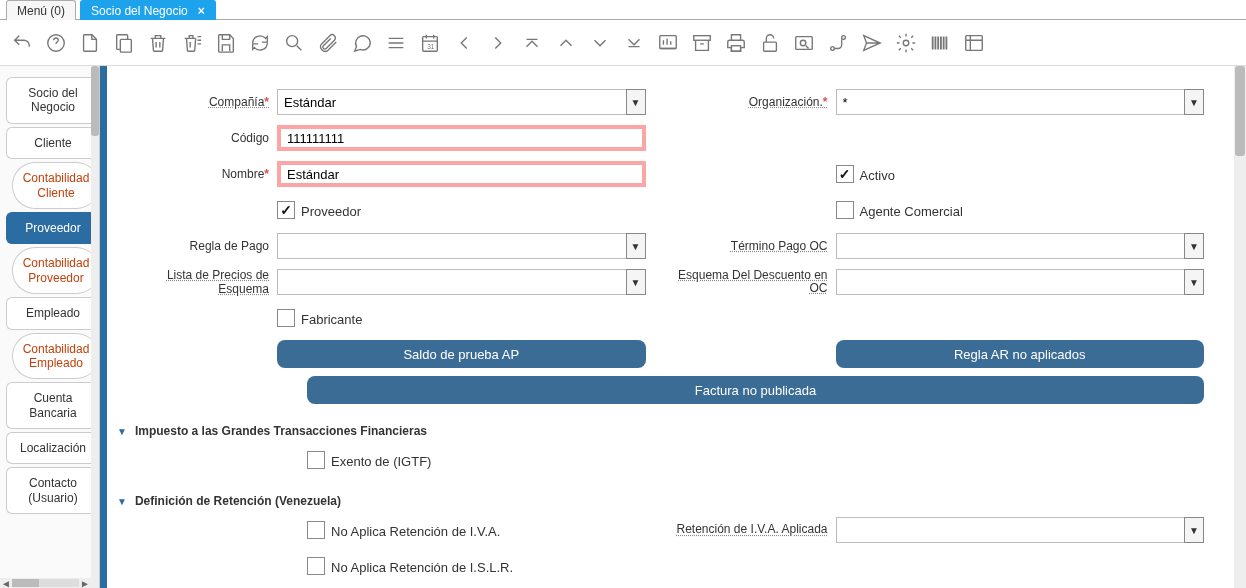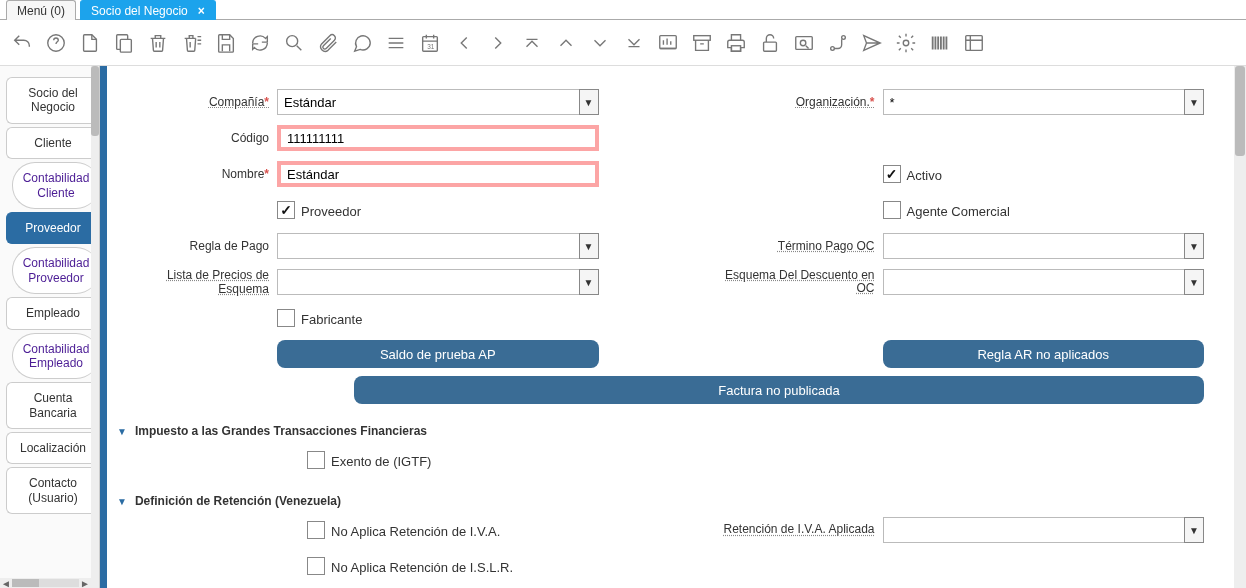--- a/index.html
+++ b/index.html
@@ -15,39 +15,39 @@
   .toolbar { height:46px; border-bottom:1px solid #ddd; display:flex; align-items:center; gap:10px; padding:0 10px; background:#fff;}
   .toolbar .ico { width:24px; height:24px; display:flex; align-items:center; justify-content:center; color:#777; cursor:pointer; }
   .toolbar .ico svg { width:22px; height:22px; stroke:#777; fill:none; stroke-width:1.5; }
   
   
   .main { display:flex; height:calc(588px - 20px - 46px); position:relative;}
   
   
   .side-panel { width:100px; border-right:1px solid #ccc; background:#fafafa; position:relative; overflow:hidden; padding-top:8px;}
   .side-tab { background:#fff; border:1px solid #ccc; border-right:none; border-top-left-radius:6px; border-bottom-left-radius:6px; margin:3px 0 3px 6px; padding:8px 6px; font-size:12px; text-align:center; cursor:pointer; color:#333; line-height:1.2; }
-  .side-tab.sub { margin-left:12px; color:#4c1d95;border-radius:23px; }
+  .side-tab.sub { margin-left:12px; color:#c2410c;border-radius:23px; }
   .side-tab.active { background:#2b6ca3; color:#fff; border-color:#2b6ca3; }
   .side-scroll { position:absolute; right:0; top:0; bottom:0; width:8px; background:#eee;}
   .side-scroll .thumb{ position:absolute; left:0; width:8px; top:0; height:70px; background:#bbb; border-radius:3px;}
   .side-hscroll { position:absolute; left:0; right:8px; bottom:0; height:10px; background:#eee; display:flex; align-items:center;}
   .side-hscroll .arrow{width:12px;text-align:center;color:#666;font-size:10px;}
   .side-hscroll .track{flex:1; height:8px; background:#ddd; position:relative;}
   .side-hscroll .thumb2{position:absolute; left:0; width:40%; height:8px; background:#bbb;}
   
   
   .accent { width:7px; background:#2b6ca3; }
   
   
   .content-wrap{ flex:1; position:relative; overflow:hidden;}
   .content { position:absolute; inset:0 12px 0 0; overflow-y:auto; padding:20px 30px 30px 10px;}
   .right-scroll{position:absolute; right:0; top:0; bottom:0; width:12px; background:#eee;}
   .right-scroll .thumb3{position:absolute; left:1px; width:10px; top:0; height:90px; background:#bbb; border-radius:3px;}
   
-  .row { display:flex; min-height:32px; margin-bottom:4px;gap:47px;}
+  .row { display:flex; min-height:32px; margin-bottom:4px;}
   .col { flex:1; display:flex; align-items:center; min-width:0;}
   .lbl { width:160px; text-align:right; padding-right:8px; font-size:12px; color:#333; line-height:1.2;}
   .lbl.u { text-decoration: underline dotted #888; }
   .req { color:#d9534f; font-weight:bold;}
   .spacer-col { width:30px;}
   
   .fld-input { flex:1; height:26px; border:4px solid #fca5a5; padding:0 6px; font-size:13px; background:#fff;}
   .fld-combo { flex:1; height:26px; display:flex; }
   .fld-combo input{ flex:1; border:1px solid #bbb; border-right:none; padding:0 6px; font-size:13px;}
   .fld-combo .dd{ width:20px; border:1px solid #888; display:flex; align-items:center; justify-content:center; font-size:10px; background:#f5f5f5; cursor:pointer;}

